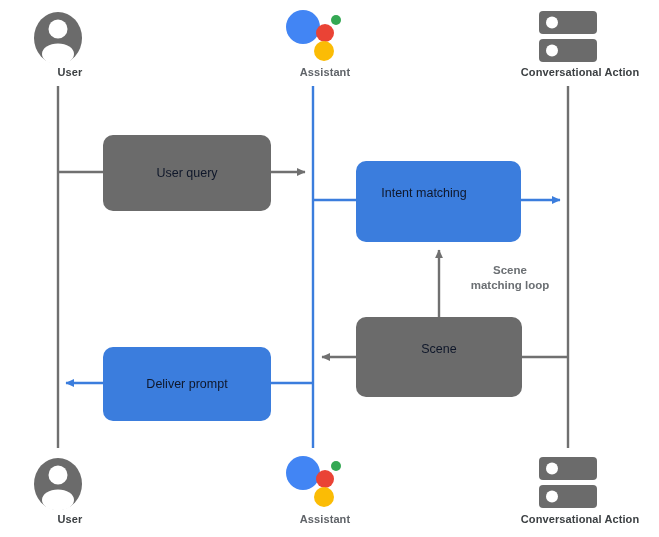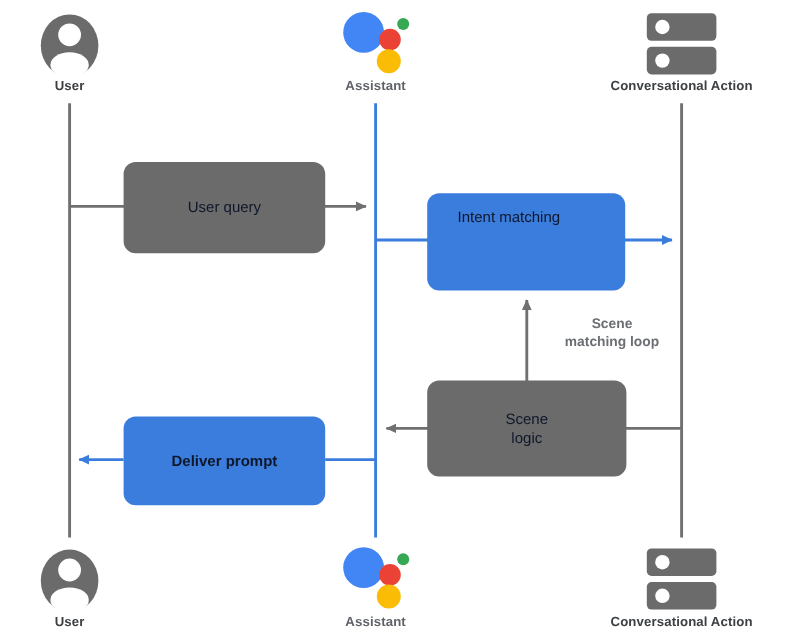--- a/index.html
+++ b/index.html
@@ -26,20 +26,21 @@
     width: 659px;
     height: 537px;
   }
   .actor-label {
     position: absolute;
     text-align: center;
     font-size: 11px;
     font-weight: bold;
     letter-spacing: 0.1px;
     white-space: nowrap;
+    padding-left: 12px;
   }
   .actor-label.gray { color: #5f6368; }
   .actor-label.dark { color: #3c4043; }
 
   .box-label {
     position: absolute;
     color: #0f172a;
     font-size: 12.5px;
     line-height: 16px;
     text-align: center;
@@ -167,30 +168,29 @@
   <div class="actor-label dark" style="left:458px; top:66px; width:220px;">Conversational Action</div>
 
   <div class="actor-label dark" style="left:0px; top:513px; width:116px;">User</div>
   <div class="actor-label gray" style="left:243px; top:513px; width:140px;">Assistant</div>
   <div class="actor-label dark" style="left:458px; top:513px; width:220px;">Conversational Action</div>
 
   <div class="box-label" style="left:103px; top:165px; width:168px;">
     <div>User query</div>
   </div>
 
-  <div class="box-label" style="left:356px; top:173px; width:136px;">
+  <div class="box-label" style="left:356px; top:185px; width:136px;">
     <div>Intent matching</div>
   </div>
 
   <div class="box-label" style="left:356px; top:341px; width:166px;">
     <div>Scene</div>
-    <div>logic</div>
   </div>
 
-  <div class="box-label" style="left:103px; top:376px; width:168px;font-weight:bold;">
+  <div class="box-label" style="left:103px; top:376px; width:168px;">
     <div>Deliver prompt</div>
   </div>
 
   <div class="loop-label" style="left:443px; top:263px; width:134px;">
     <div>Scene</div>
     <div>matching loop</div>
   </div>
 
 </div>
 

